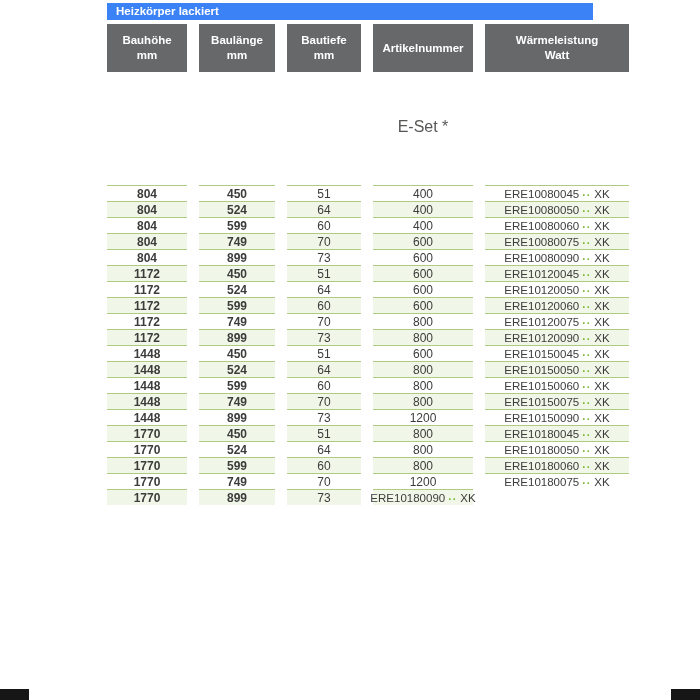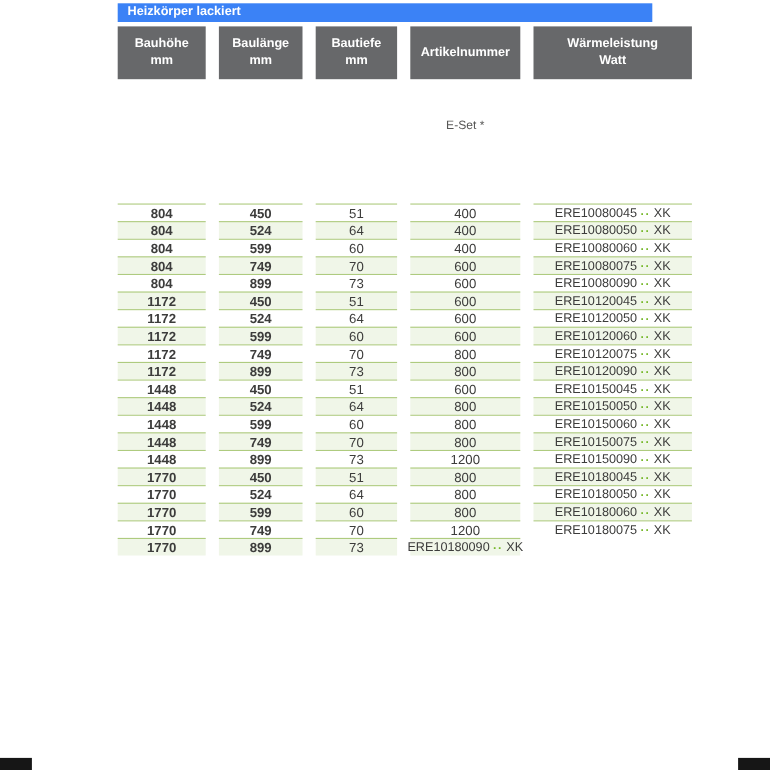--- a/index.html
+++ b/index.html
@@ -47,23 +47,24 @@
     text-align:center;
     font-size:11.5px;
     font-weight:bold;
     line-height:1.3;
   }
   .subhead { height:113px; }
   .subhead .sub-cell {
     display:flex;
     justify-content:center;
     align-items:flex-start;
-    padding-top:36px;
-    font-size:11px;
+    padding-top:22px;
+    font-size:16px;
     color:#575756;
+    margin-top:24px;
   }
   .row { height:16px; }
   .row .cell {
     border-top:1px solid #aecb7f;
     display:flex;
     align-items:center;
     justify-content:center;
     font-size:12px;
     color:#3c3c3b;
     background:#ffffff;

